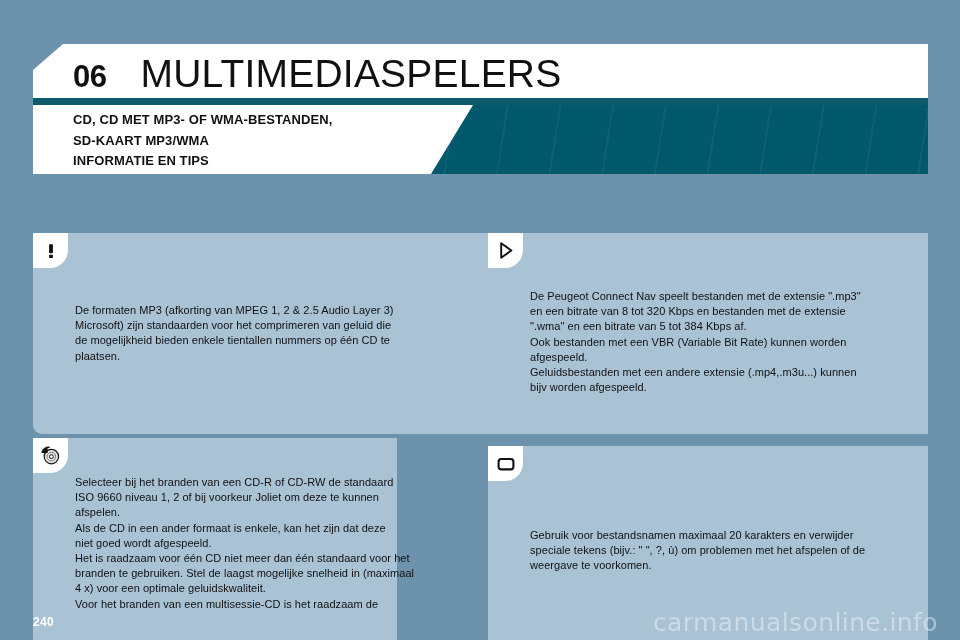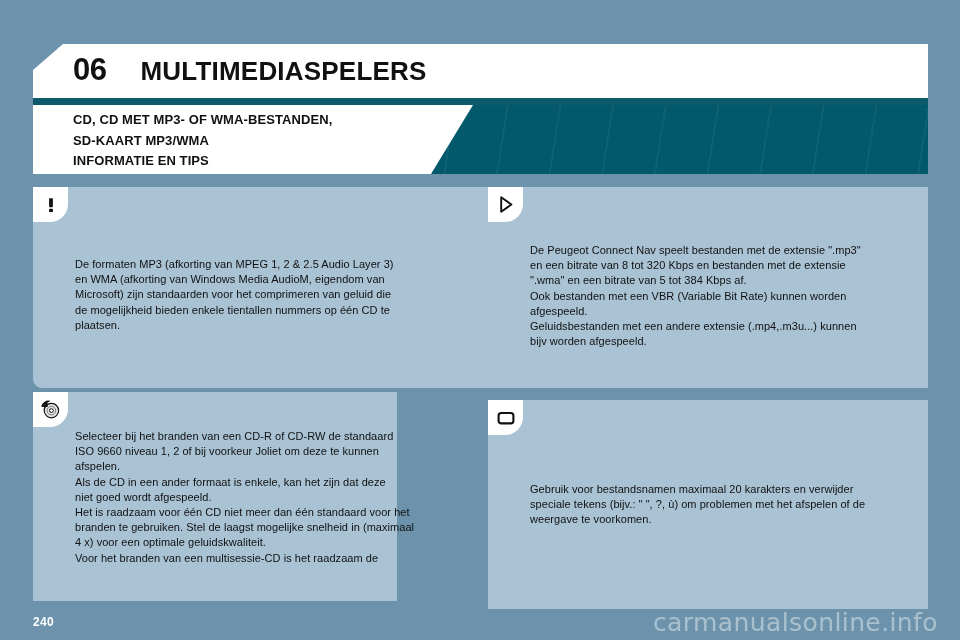--- a/index.html
+++ b/index.html
@@ -44,22 +44,22 @@
     gap: 34px;
     white-space: nowrap;
   }
   .chapter-num {
     font-size: 31px;
     font-weight: bold;
     color: #111111;
     letter-spacing: -0.5px;
   }
   .chapter-title {
-    font-size: 26px;
-    font-weight: bold;
+    font-size: 39px;
+    font-weight: normal;
     color: #111111;
     letter-spacing: 0.2px;
   }
 
   
   .title-rule {
     position: absolute;
     left: 0;
     top: 54px;
     width: 895px;
@@ -107,20 +107,21 @@
     font-weight: bold;
     line-height: 20.5px;
     letter-spacing: 0.1px;
   }
 
   
   .panel {
     position: absolute;
     background: #a9c2d4;
     box-sizing: border-box;
+    margin-top: 46px;
   }
   .panel.p-tl { left: 33px;  top: 187px; width: 508px; height: 201px; border-radius: 9px; }
   .panel.p-tr { left: 488px; top: 187px; width: 440px; height: 201px; }
   .panel.p-bl { left: 33px;  top: 392px; width: 364px; height: 209px; }
   .panel.p-br { left: 488px; top: 400px; width: 440px; height: 209px; }
 
   
   .icon-badge {
     position: absolute;
     left: 0;
@@ -196,21 +197,20 @@
 
 <div class="panel p-tl">
   <div class="icon-badge">
     <svg width="20" height="20" viewBox="0 0 20 20" aria-hidden="true">
       <rect x="8.1" y="3.2" width="3.8" height="9.0" rx="0.6" fill="#111111"></rect>
       <rect x="8.1" y="13.8" width="3.8" height="3.3" rx="0.6" fill="#111111"></rect>
     </svg>
   </div>
   <div class="panel-text">
     <div>De formaten MP3 (afkorting van MPEG 1, 2 &amp; 2.5 Audio Layer 3)</div>
-    <div>en WMA (afkorting van Windows Media AudioM, eigendom van</div>
     <div>Microsoft) zijn standaarden voor het comprimeren van geluid die</div>
     <div>de mogelijkheid bieden enkele tientallen nummers op één CD te</div>
     <div>plaatsen.</div>
   </div>
 </div>
 
 <div class="panel p-tr">
   <div class="icon-badge">
     <svg width="21" height="21" viewBox="0 0 21 21" aria-hidden="true">
       <path d="M6.2 3.3 L16.4 10.5 L6.2 17.7 Z" fill="none" stroke="#111111" stroke-width="1.9" stroke-linejoin="round"></path>

